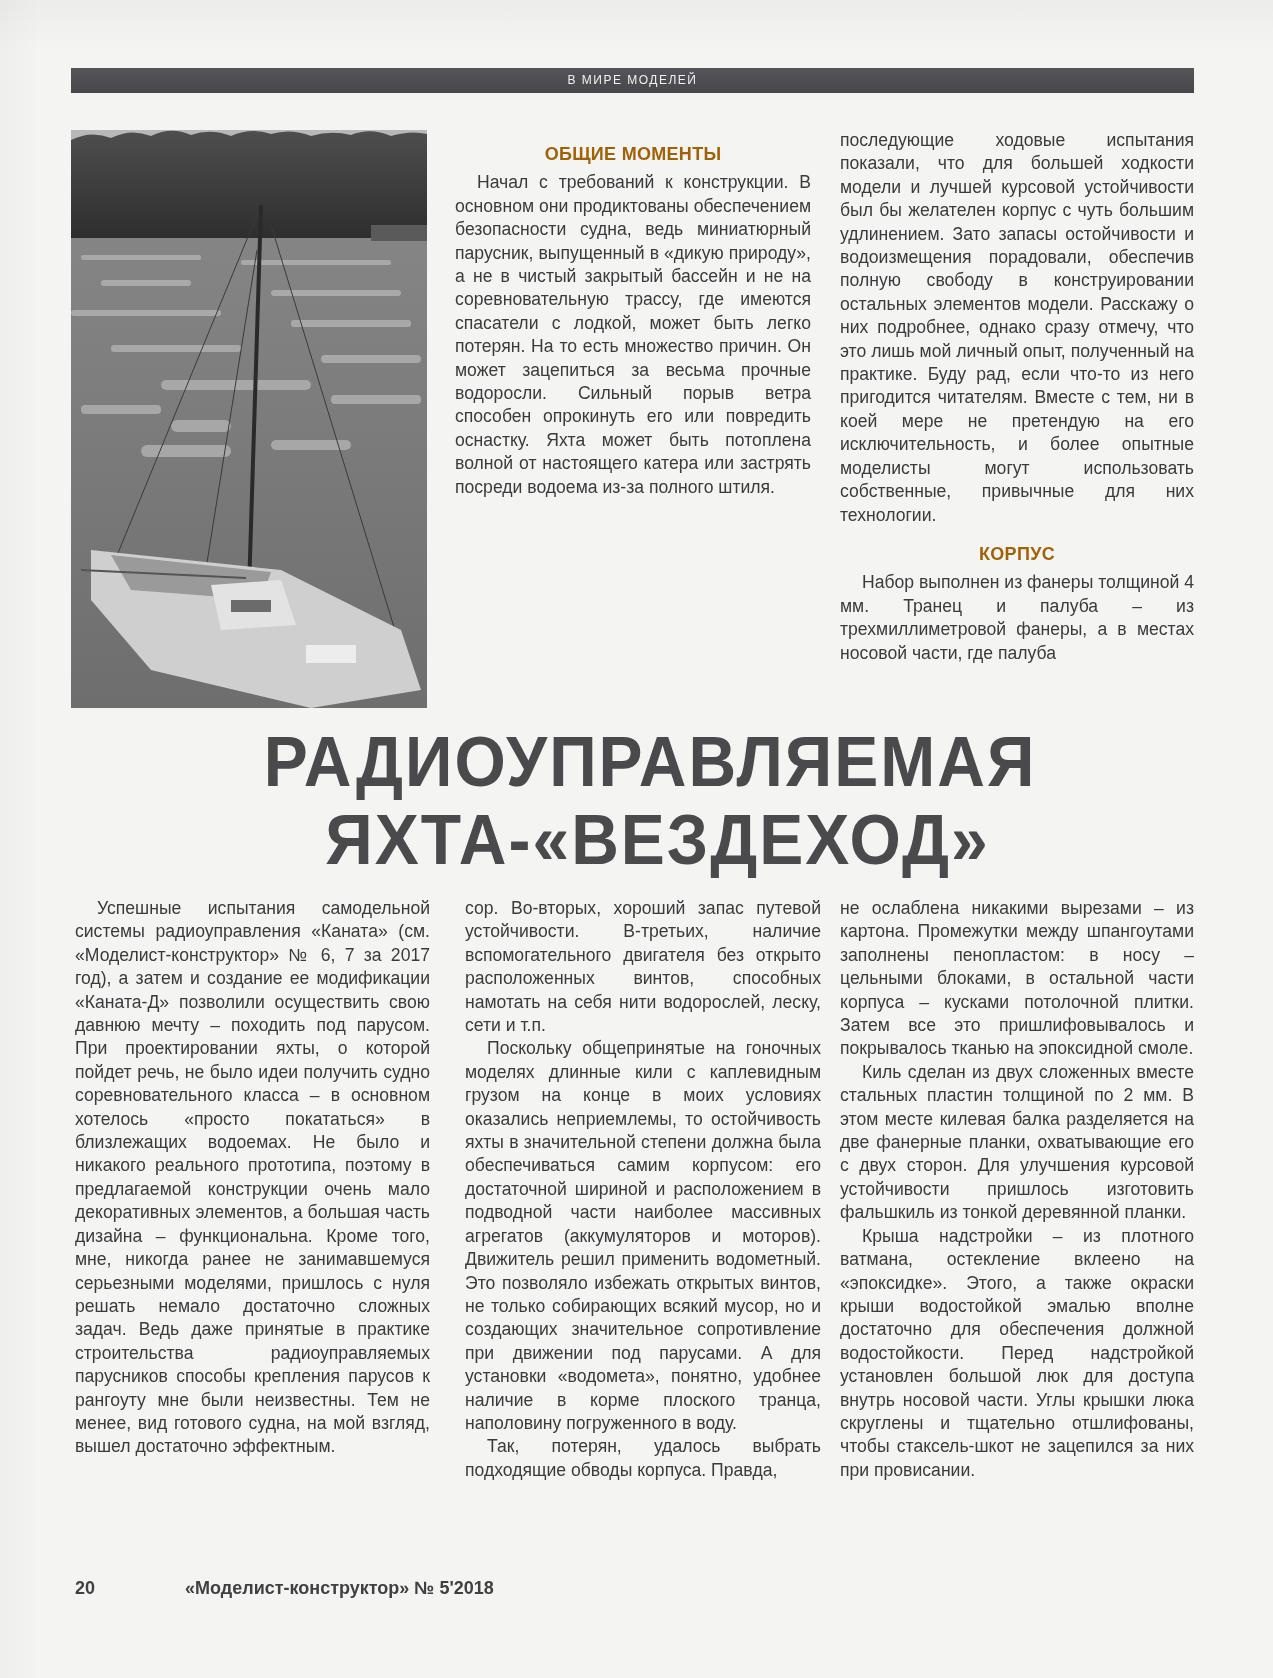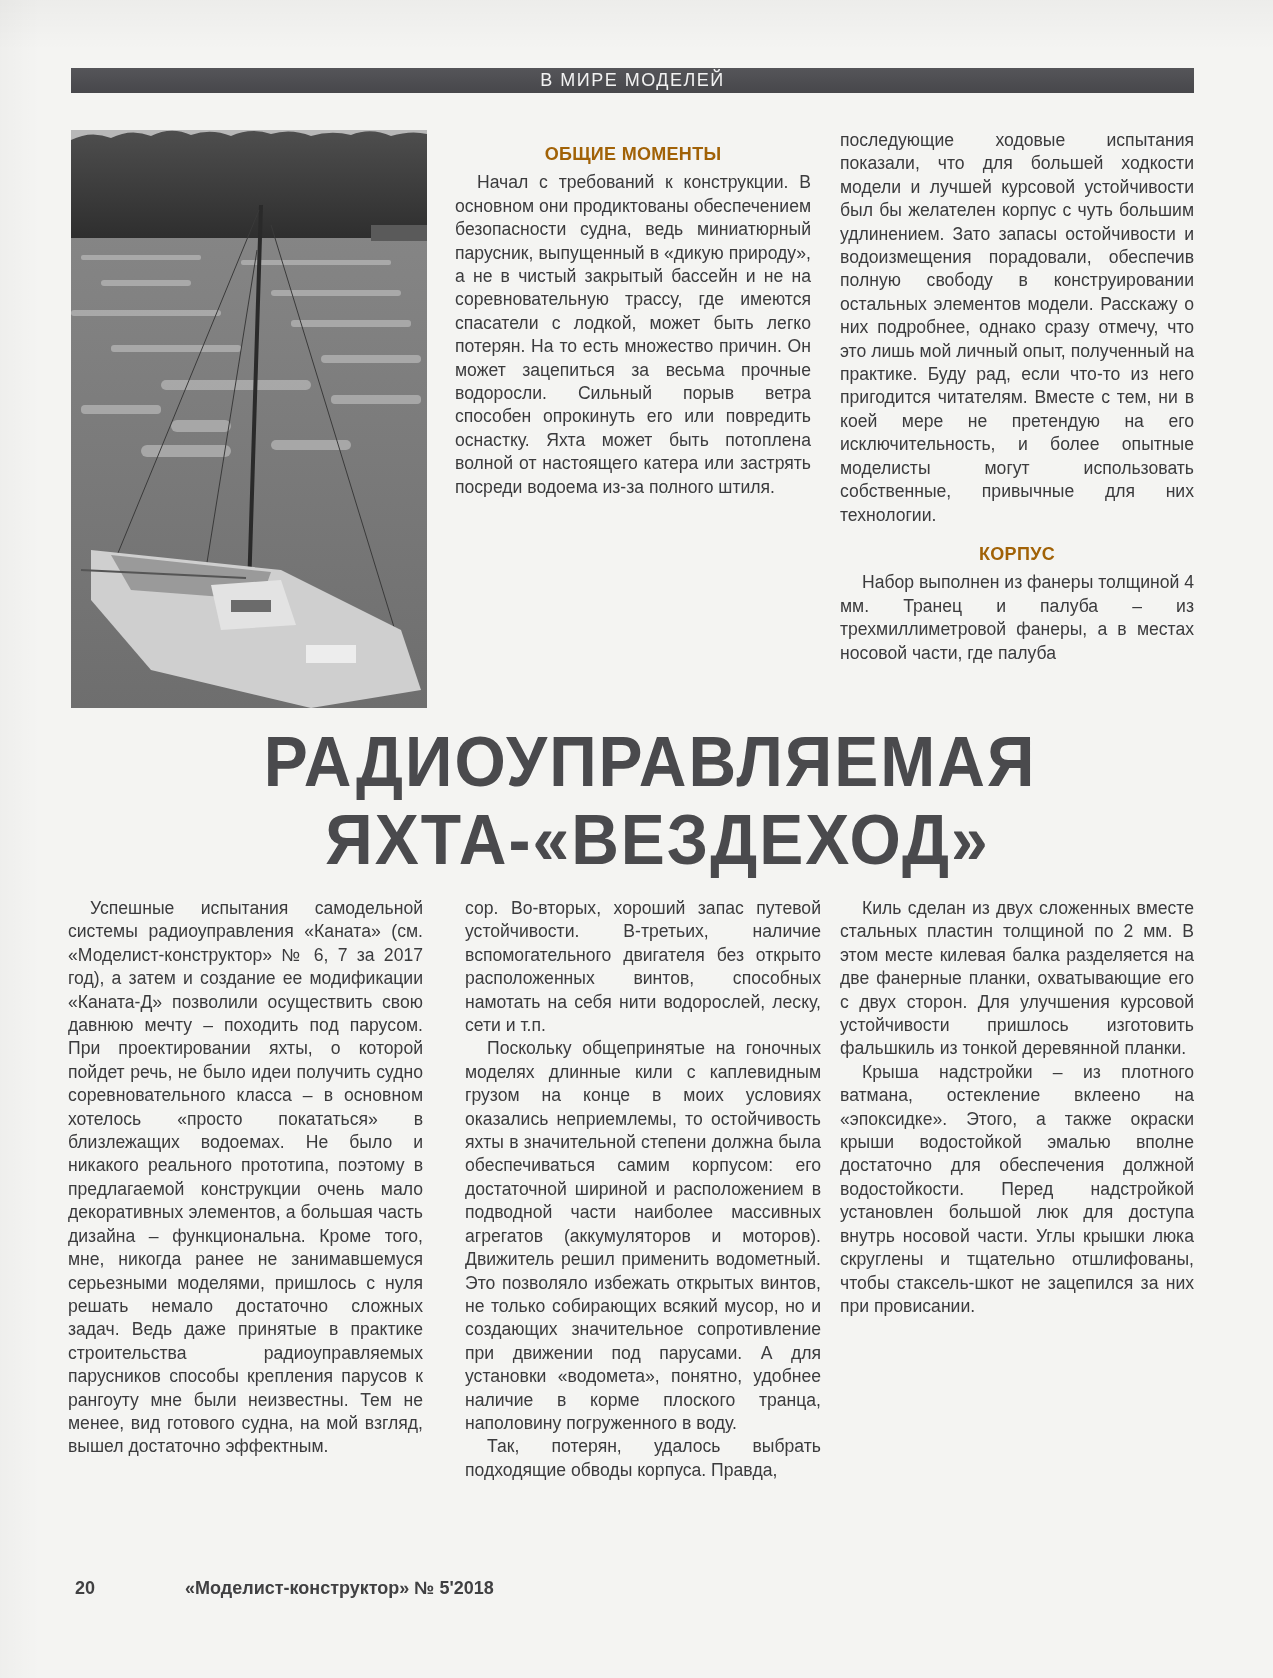--- a/index.html
+++ b/index.html
@@ -16,21 +16,21 @@
     background:
       linear-gradient(180deg, rgba(0,0,0,0.03) 0, rgba(0,0,0,0) 50px),
       linear-gradient(90deg, rgba(0,0,0,0.025) 0, rgba(0,0,0,0) 40px);
     pointer-events: none;
   }
   .section-bar {
     position: absolute; left: 71px; top: 68px; width: 1123px; height: 25px;
     background: linear-gradient(180deg,#555559 0%,#47474b 100%);
     color: #f2f2f2;
     text-align: center;
-    font-size: 18px; letter-spacing: 1.5px; line-height: 25px;
+    font-size: 12px; letter-spacing: 1.5px; line-height: 25px;
     font-family: "Liberation Sans", sans-serif;
   }
   .photo {
     position: absolute; left: 71px; top: 130px; width: 356px; height: 578px;
     overflow: hidden; background: #6a6a6a;
   }
   .photo svg { display: block; }
 
   .col {
     position: absolute;
@@ -42,21 +42,21 @@
   .col p { margin: 0; text-indent: 22px; }
   .col p.noindent { text-indent: 0; }
   .col h3 {
     margin: 0 0 5px 0;
     text-align: center;
     font-size: 18px; font-weight: bold;
     color: #a16207; letter-spacing: 0.3px;
   }
   .col-top-mid { left: 455px; top: 143px; width: 356px; }
   .col-top-right { left: 840px; top: 129px; width: 354px; }
-  .col-bot-left { left: 68px; top: 897px; width: 355px; }
+  .col-bot-left { left: 75px; top: 897px; width: 355px; }
   .col-bot-mid { left: 457px; top: 897px; width: 356px; margin-left: 8px; }
   .col-bot-right { left: 840px; top: 897px; width: 354px; }
 
   .headline {
     position: absolute; left: 71px; top: 728px; width: 1123px;
     text-align: center;
     font-family: "Liberation Sans", sans-serif;
     font-weight: bold;
     color: #4a4a4d;
     font-size: 66px;
@@ -147,20 +147,21 @@
   <p>Успешные испытания самодельной системы радиоуправления «Каната» (см. «Моделист-конструктор» № 6, 7 за 2017 год), а затем и создание ее модификации «Каната-Д» позволили осуществить свою давнюю мечту – походить под парусом. При проектировании яхты, о которой пойдет речь, не было идеи получить судно соревновательного класса – в основном хотелось «просто покататься» в близлежащих водоемах. Не было и никакого реального прототипа, поэтому в предлагаемой конструкции очень мало декоративных элементов, а большая часть дизайна – функциональна. Кроме того, мне, никогда ранее не занимавшемуся серьезными моделями, пришлось с нуля решать немало достаточно сложных задач. Ведь даже принятые в практике строительства радиоуправляемых парусников способы крепления парусов к рангоуту мне были неизвестны. Тем не менее, вид готового судна, на мой взгляд, вышел достаточно эффектным.</p>
 </div>
 
 <div class="col col-bot-mid">
   <p class="noindent">сор. Во-вторых, хороший запас путевой устойчивости. В-третьих, наличие вспомогательного двигателя без открыто расположенных винтов, способных намотать на себя нити водорослей, леску, сети и т.п.</p>
   <p>Поскольку общепринятые на гоночных моделях длинные кили с каплевидным грузом на конце в моих условиях оказались неприемлемы, то остойчивость яхты в значительной степени должна была обеспечиваться самим корпусом: его достаточной шириной и расположением в подводной части наиболее массивных агрегатов (аккумуляторов и моторов). Движитель решил применить водометный. Это позволяло избежать открытых винтов, не только собирающих всякий мусор, но и создающих значительное сопротивление при движении под парусами. А для установки «водомета», понятно, удобнее наличие в корме плоского транца, наполовину погруженного в воду.</p>
   <p>Так, потерян, удалось выбрать подходящие обводы корпуса. Правда,</p>
 </div>
 
 <div class="col col-bot-right">
+  <p class="noindent">не ослаблена никакими вырезами – из картона. Промежутки между шпангоутами заполнены пенопластом: в носу – цельными блоками, в остальной части корпуса – кусками потолочной плитки. Затем все это пришлифовывалось и покрывалось тканью на эпоксидной смоле.</p>
   <p>Киль сделан из двух сложенных вместе стальных пластин толщиной по 2 мм. В этом месте килевая балка разделяется на две фанерные планки, охватывающие его с двух сторон. Для улучшения курсовой устойчивости пришлось изготовить фальшкиль из тонкой деревянной планки.</p>
   <p>Крыша надстройки – из плотного ватмана, остекление вклеено на «эпоксидке». Этого, а также окраски крыши водостойкой эмалью вполне достаточно для обеспечения должной водостойкости. Перед надстройкой установлен большой люк для доступа внутрь носовой части. Углы крышки люка скруглены и тщательно отшлифованы, чтобы стаксель-шкот не зацепился за них при провисании.</p>
 </div>
 
 <div class="footer">
   <span class="page-num">20</span>
   <span class="mag">«Моделист-конструктор» № 5'2018</span>
 </div>
 
 </body></html>

